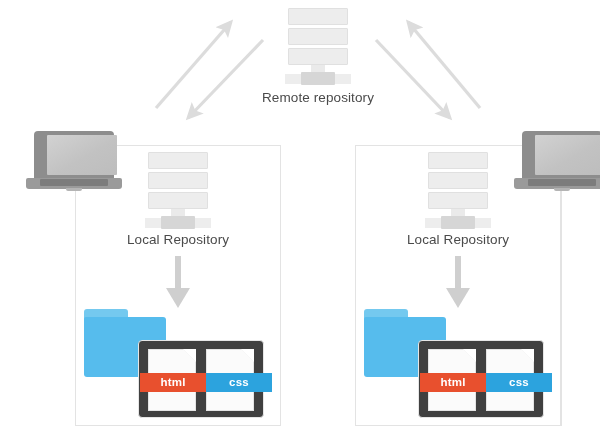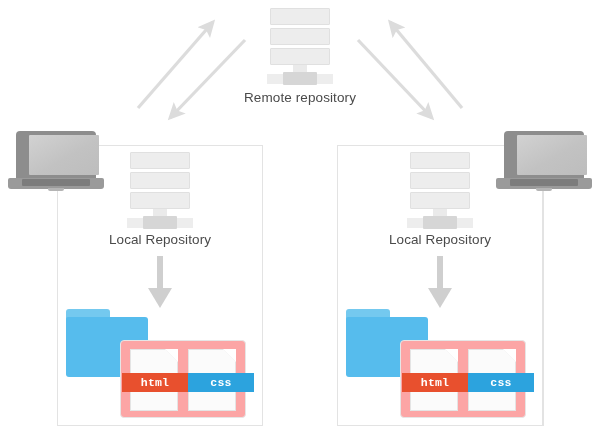--- a/index.html
+++ b/index.html
@@ -4,21 +4,21 @@
 <style>
   html,body{margin:0;padding:0;}
   body{
     width:600px;height:439px;
     background:#ffffff;
     font-family:"Liberation Sans", sans-serif;
     position:relative;
     overflow:hidden;
     -webkit-font-smoothing:antialiased;
   }
-  .stage{position:absolute;left:0;top:0;width:514px;height:439px;}
+  .stage{position:absolute;left:18px;top:0;width:514px;height:439px;}
 
   
   .label{
     position:absolute;
     font-size:13.5px;
     color:#4a4a4a;
     letter-spacing:.1px;
     white-space:nowrap;
     text-align:center;
   }
@@ -127,25 +127,24 @@
   .folder .body{
     position:absolute;left:0;top:8px;width:82px;height:60px;
     background:#56bced;border-radius:2px 3px 3px 3px;
   }
   #folder-left{left:66px;top:309px;}
   #folder-right{left:346px;top:309px;}
 
   
   .file-card{
     position:absolute;width:126px;height:78px;
-    background:#fca5a5;
+    background:#404040;
     border:1px solid #e6e6e6;
     border-radius:4px;
     box-sizing:border-box;
-    font-family:Liberation Mono, monospace;
   }
   #file-card-left{left:120px;top:340px;}
   #file-card-right{left:400px;top:340px;}
 
   .file{
     position:absolute;top:8px;width:48px;height:62px;
     background:#fbfbfb;
     border:1px solid #e4e4e4;
     box-sizing:border-box;
   }

